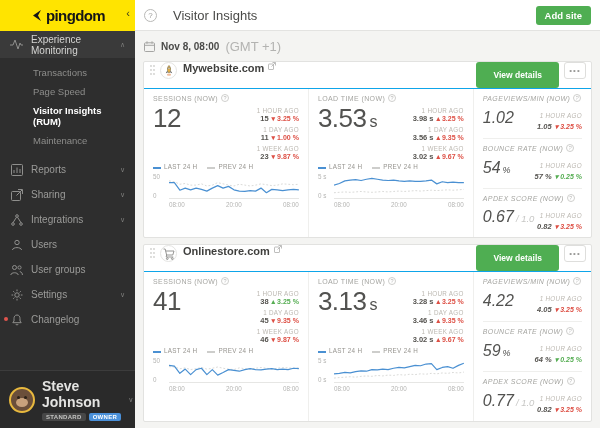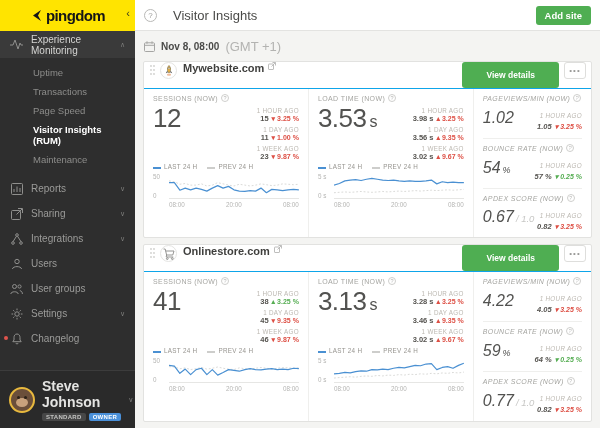--- a/index.html
+++ b/index.html
@@ -48,21 +48,21 @@
   .date-tz { font-size:13px; color:#b3b3b1; }
   .cards { flex:1; overflow:hidden; display:flex; flex-direction:column; gap:6px; padding:0 8px 8px; }
 
   
   .card { background:#fff; border:1px solid #e2e2e0; border-radius:2px; flex-shrink:0; }
   .card-head { height:27px; display:flex; padding:0 5px 0 4px; border-bottom:1px solid #0ea5e9; }
   .drag { display:inline-flex; padding:2px 1px; cursor:grab; }
   .favicon { width:17px; height:17px; border:1px solid #e4e4e2; border-radius:50%; display:inline-flex; align-items:center; justify-content:center; margin:0 6px 0 3px; background:#fff; }
   .site-name { font-size:11px; font-weight:bold; color:#3f3f3d; }
   .ext { margin-left:4px; display:inline-flex; cursor:pointer; }
-  .btn-view { margin-left:auto; background:#4fae52; color:#fff; border:none; border-radius:3px; font-size:8.5px; font-weight:bold; padding:4px 24px; cursor:pointer; font-family:inherit; }
+  .btn-view { margin-left:auto; background:#4fae52; color:#fff; border:none; border-radius:3px; font-size:8.5px; font-weight:bold; padding:4px 17px; cursor:pointer; font-family:inherit; }
   .more { width:22px; height:17px; margin-left:5px; border:1px solid #dededc; border-radius:3px; background:#fff; color:#9a9a98; font-size:8px; letter-spacing:1px; line-height:1; cursor:pointer; }
   .more:before { content:"•••"; }
   .card-body { display:flex; }
   .col { flex:1.47; padding:5px 9px 6px; min-width:0; }
   .col + .col { border-left:1px solid #efefed; }
   .col-side { flex:1; padding:0 9px; display:flex; flex-direction:column;font-style:italic; }
   .mlabel { font-size:7px; letter-spacing:.4px; color:#a5a5a1; white-space:nowrap; }
   .mrow { display:flex; justify-content:space-between; margin-top:3px; }
   .big { font-size:26px; color:#525250; letter-spacing:-0.5px; line-height:1.05; }
   .big .unit { font-size:16px; margin-left:3px; color:#525250; }
@@ -109,21 +109,20 @@
       <div class="nav-group">
         <span class="icon12">
           <svg class="lineicon" width="13" height="11" viewBox="0 0 13 11">
               <polyline points="0,6 3,6 5,1 8,10 10,4 11,6 13,6"></polyline>
             </svg>
         </span>
         <span>Experience Monitoring</span>
         <span class="chev">∧</span>
       </div>
       <div class="nav-sub">
-        <div class="nav-sub-item">Uptime</div>
         <div class="nav-sub-item">Transactions</div>
         <div class="nav-sub-item">Page Speed</div>
         <div class="nav-sub-item active">Visitor Insights (RUM)</div>
         <div class="nav-sub-item">Maintenance</div>
       </div>
       <div class="nav-item">
         <span class="icon12">
           <svg class="lineicon" width="12" height="12" viewBox="0 0 12 12">
               <rect x="0.5" y="0.5" width="11" height="11" rx="1"></rect>
               <line x1="3" y1="9" x2="3" y2="6"></line>

